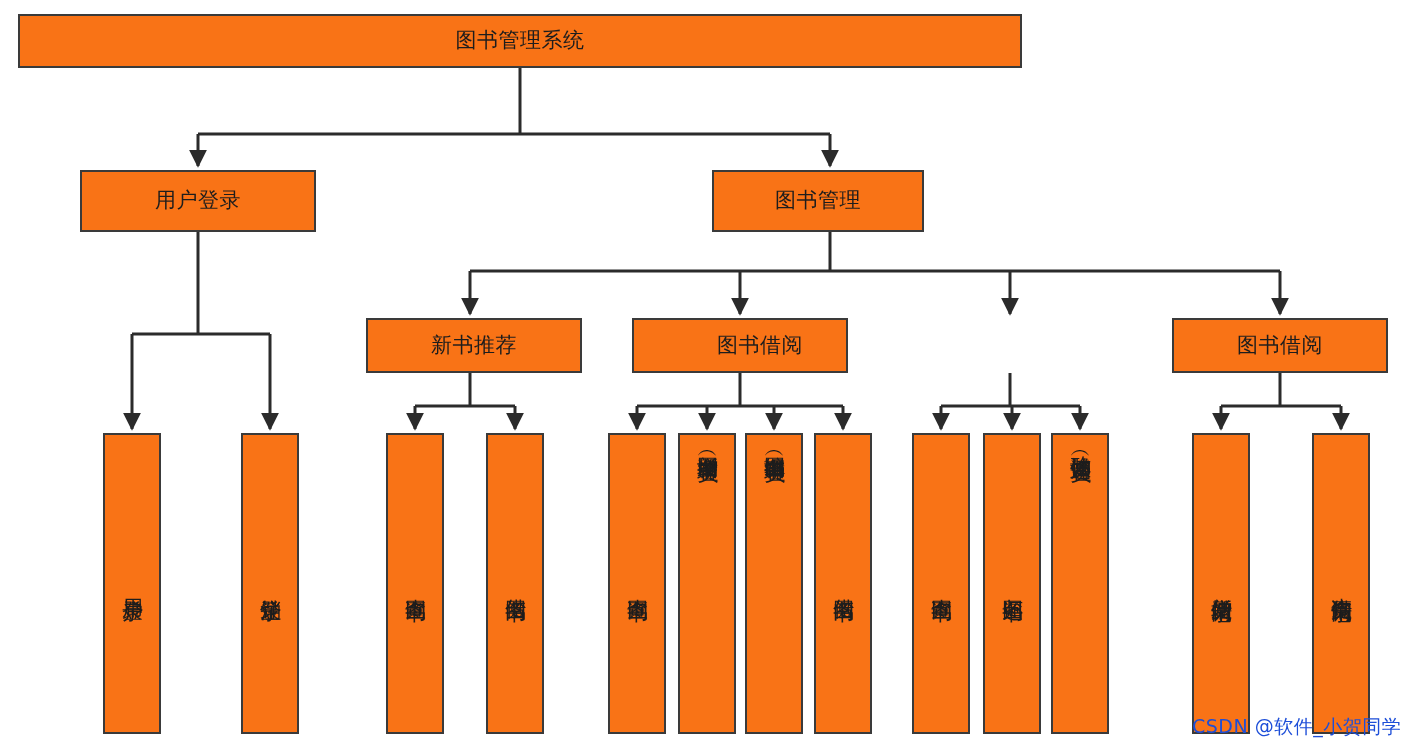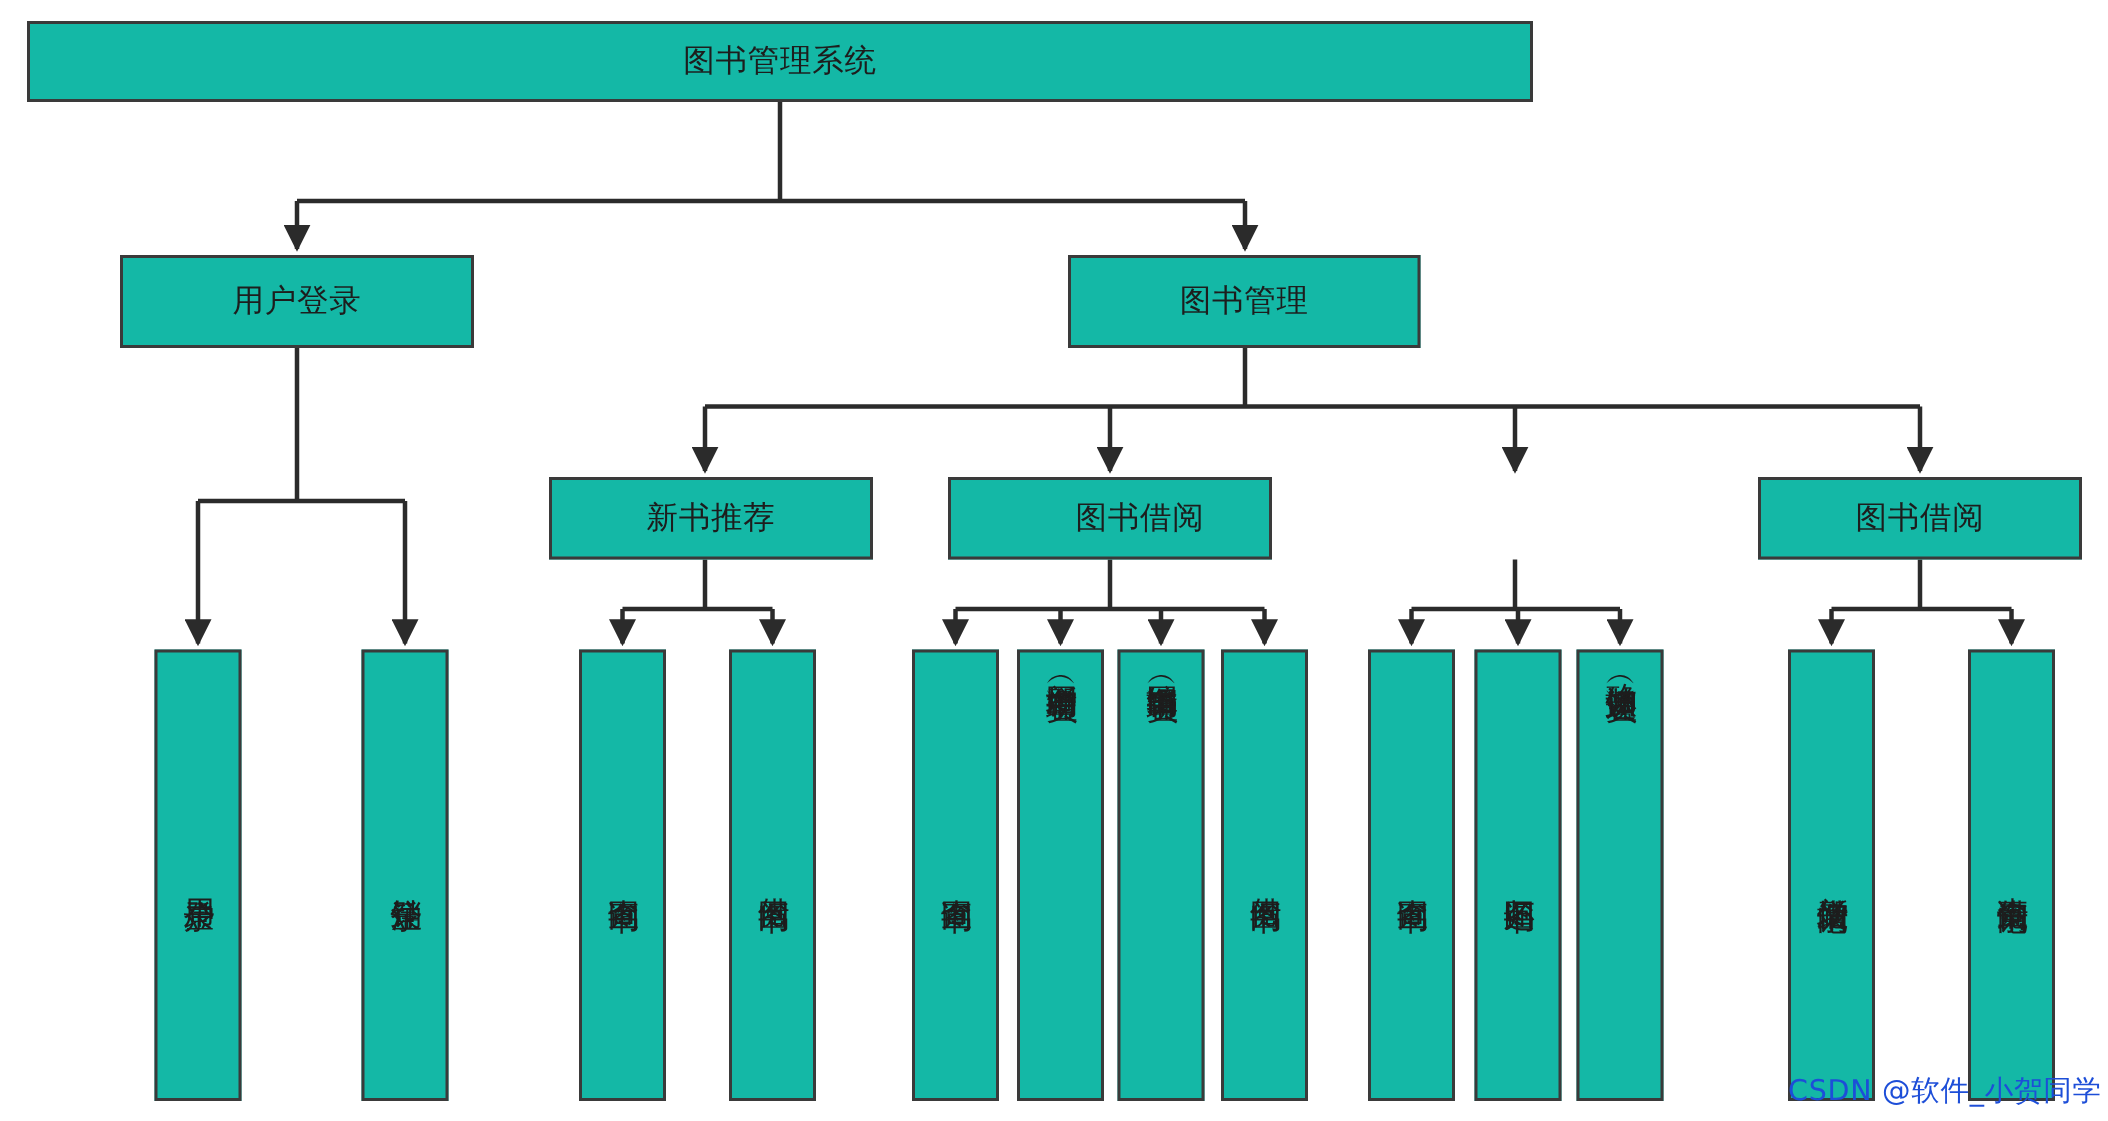--- a/index.html
+++ b/index.html
@@ -22,21 +22,21 @@
     position: absolute;
     left: 0;
     top: 0;
     width: 1405px;
     height: 747px;
     pointer-events: none;
   }
   .node {
     position: absolute;
     box-sizing: border-box;
-    background: #14b8a6;
+    background: #f97316;
     border: 2px solid #3a3a3a;
     display: flex;
     align-items: center;
     justify-content: center;
     color: #1d1d1d;
   }
   .node.horiz .label {
     font-size: 21px;
     line-height: 1.1;
     white-space: nowrap;
@@ -128,21 +128,21 @@
     </g>
   </svg>
 
   <div class="node horiz" style="left:18px; top:14px; width:1004px; height:54px;">
     <span class="label">图书管理系统</span>
   </div>
 
   <div class="node horiz" style="left:80px; top:170px; width:236px; height:62px;">
     <span class="label">用户登录</span>
   </div>
-  <div class="node horiz" style="left:712px; top:170px; width:235px; height:62px;">
+  <div class="node horiz" style="left:712px; top:170px; width:212px; height:62px;">
     <span class="label">图书管理</span>
   </div>
 
   <div class="node horiz" style="left:366px; top:318px; width:216px; height:55px;">
     <span class="label">新书推荐</span>
   </div>
   <div class="node horiz" style="left:632px; top:318px; width:216px; height:55px;padding-left:40px;">
     <span class="label">图书借阅</span>
   </div>
   <div class="node horiz" style="left:1172px; top:318px; width:216px; height:55px;">

